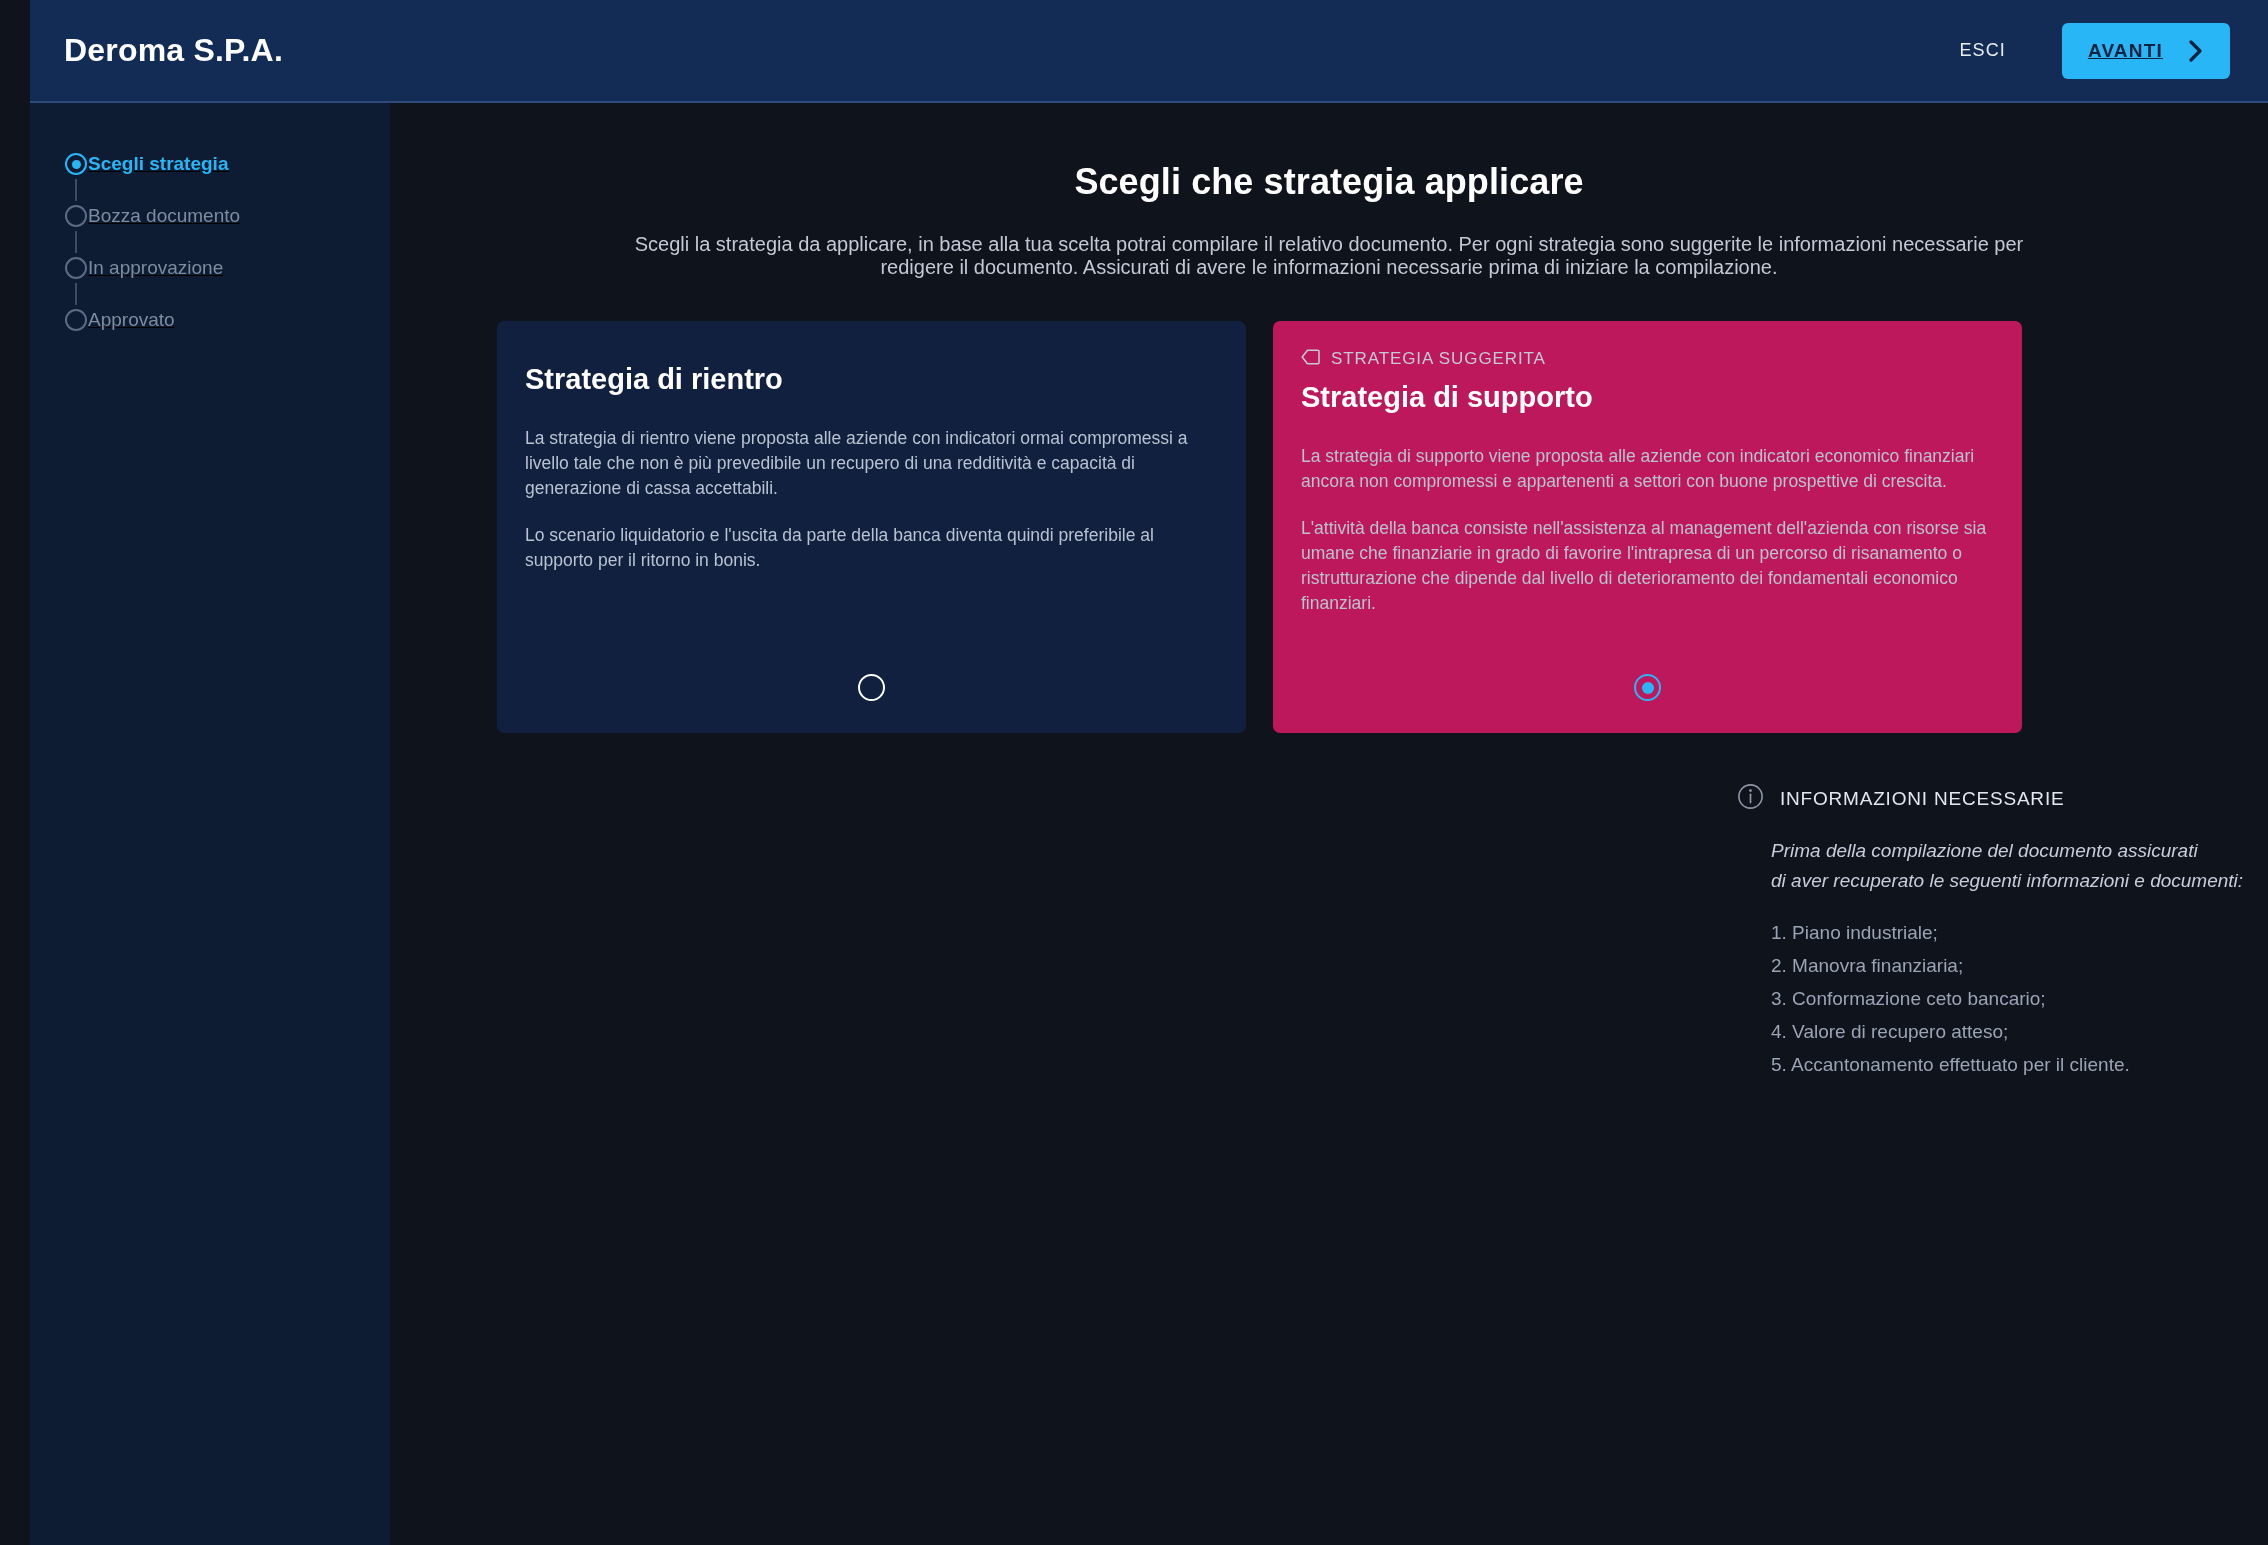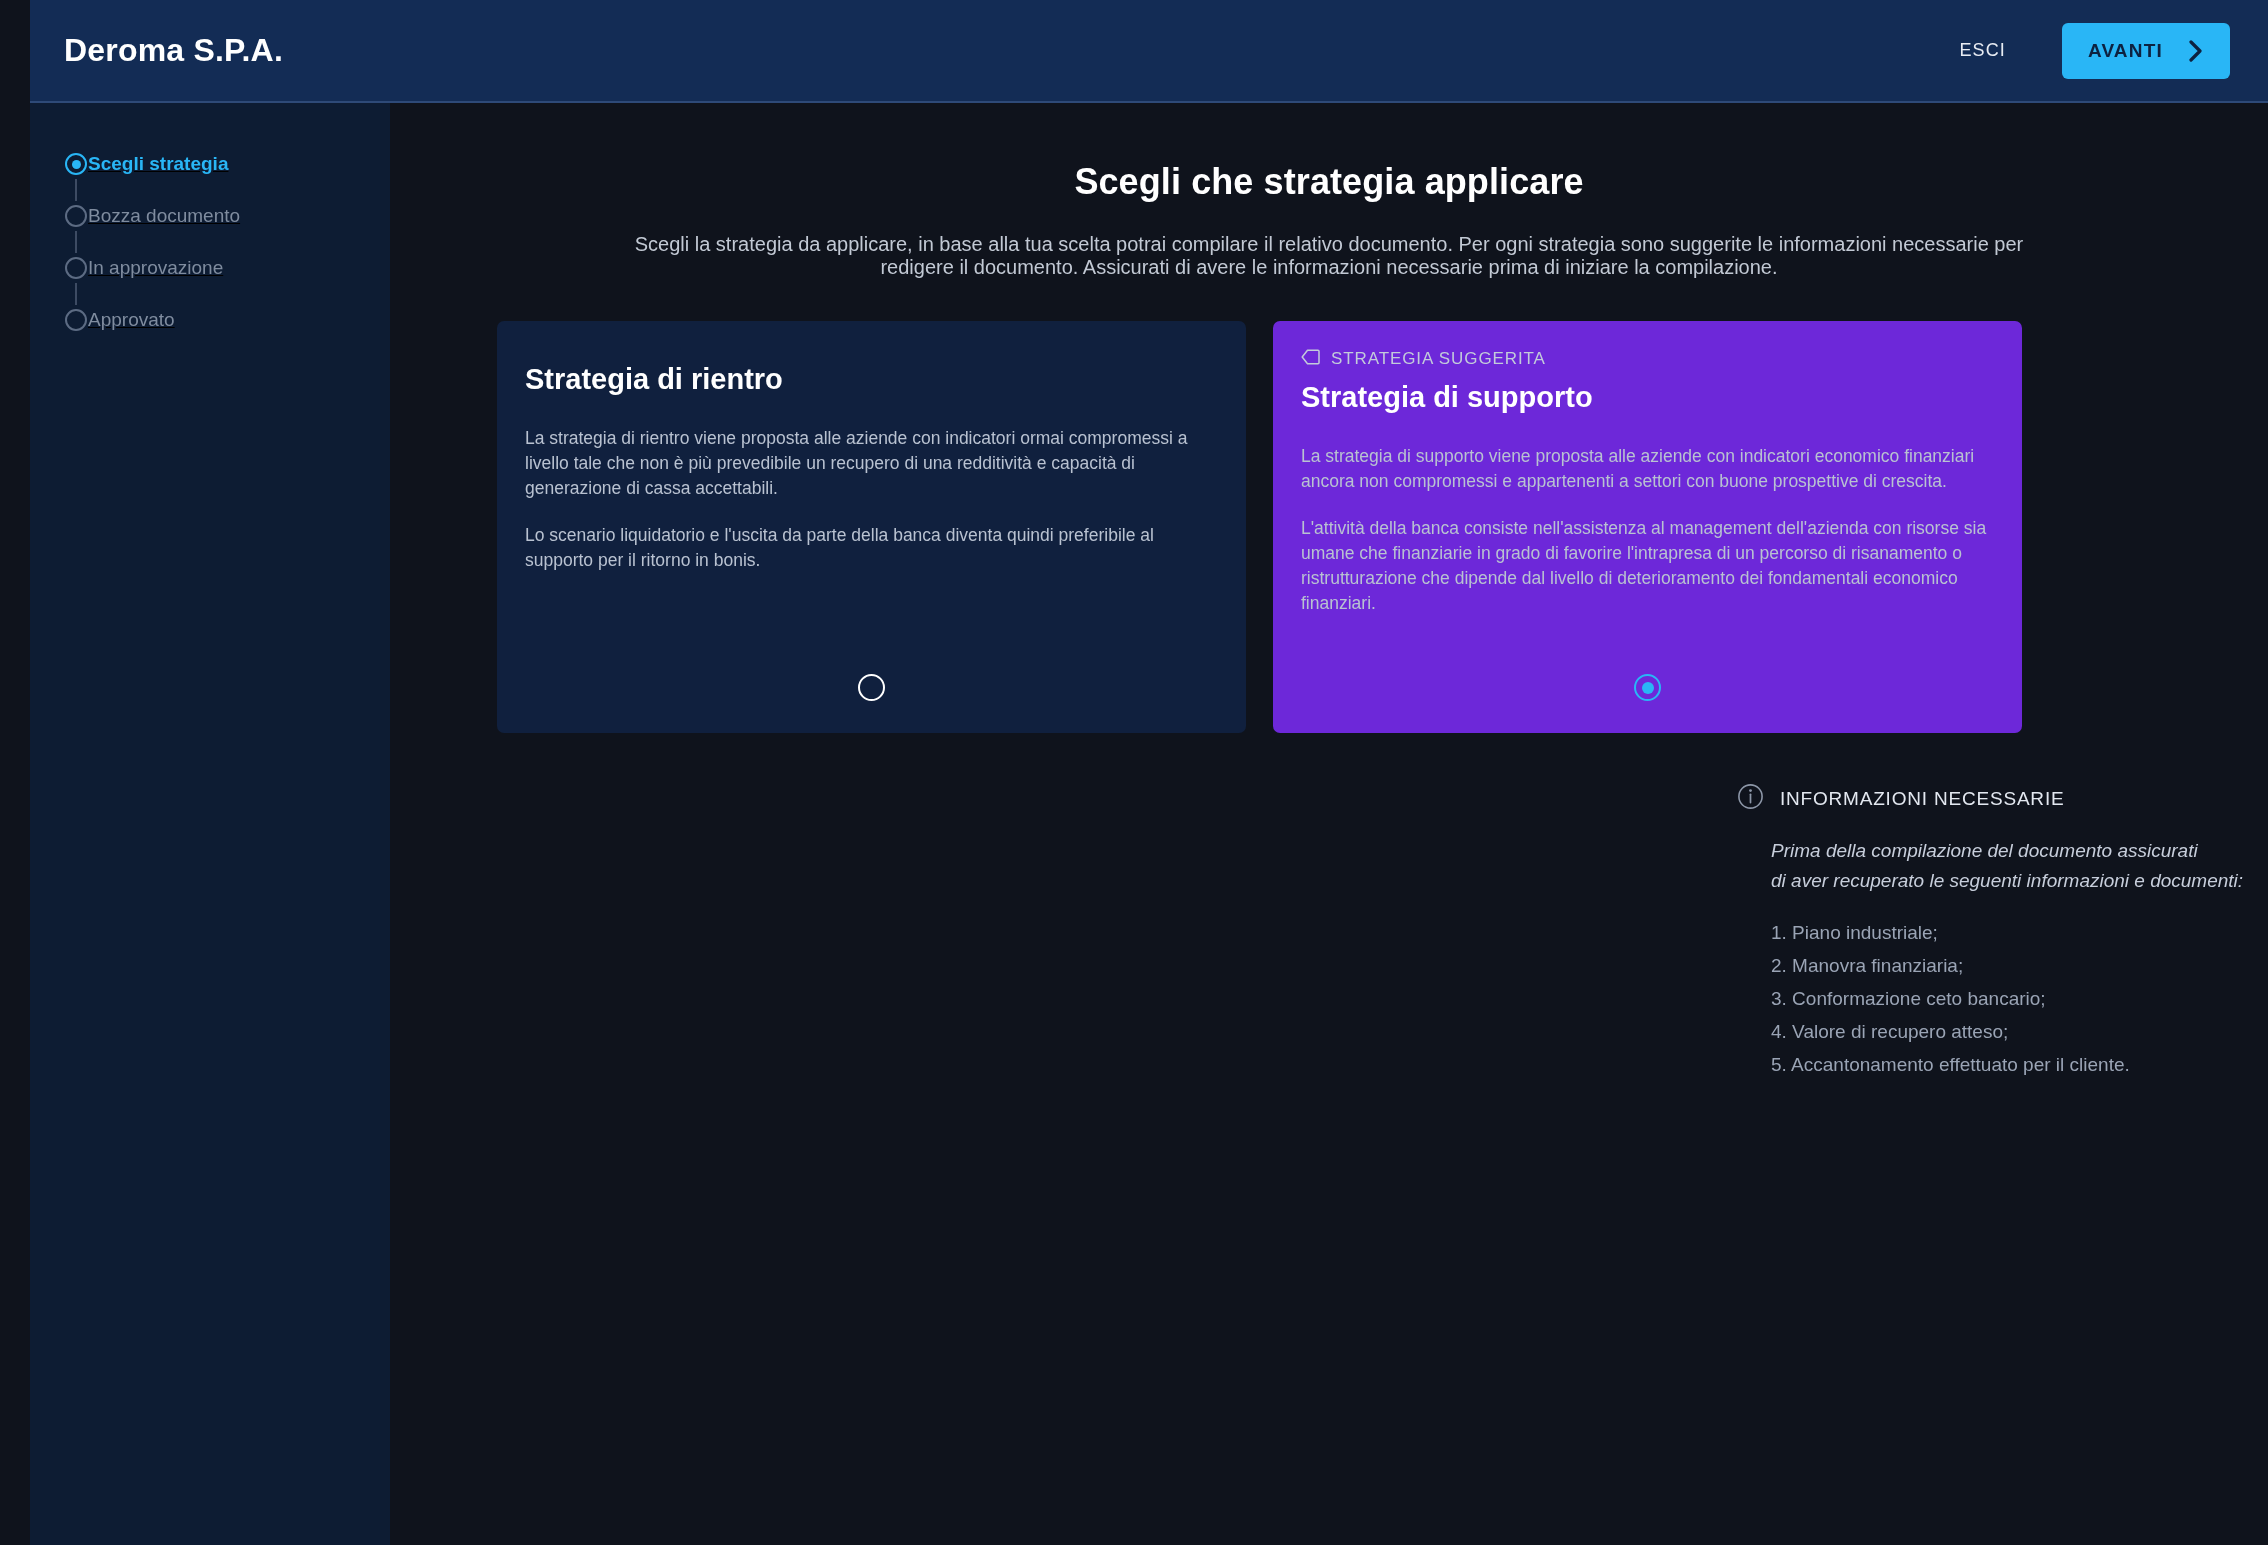--- a/index.html
+++ b/index.html
@@ -59,20 +59,21 @@
     height: 56px;
     padding: 0 26px;
     font-size: 19px;
     font-weight: bold;
     letter-spacing: 1.2px;
     font-family: "Liberation Sans", sans-serif;
     display: flex;
     align-items: center;
     gap: 26px;
     cursor: pointer;
+    text-decoration: underline;
   }
   .avanti-chev { display: flex; align-items: center; }
 
   
   .body-wrap {
     flex: 1 1 auto;
     display: flex;
     min-height: 0;
   }
 
@@ -167,21 +168,21 @@
     display: flex;
     flex-direction: column;
     position: relative;
     cursor: pointer;
   }
   .card.plain {
     background: #10203e;
     min-height: 412px;
   }
   .card.suggested {
-    background: #6d28d9;
+    background: #be185d;
     min-height: 412px;
     padding-top: 28px;
   }
   .badge-row {
     display: flex;
     align-items: center;
     gap: 11px;
     margin-bottom: 12px;
   }
   .badge-text {

